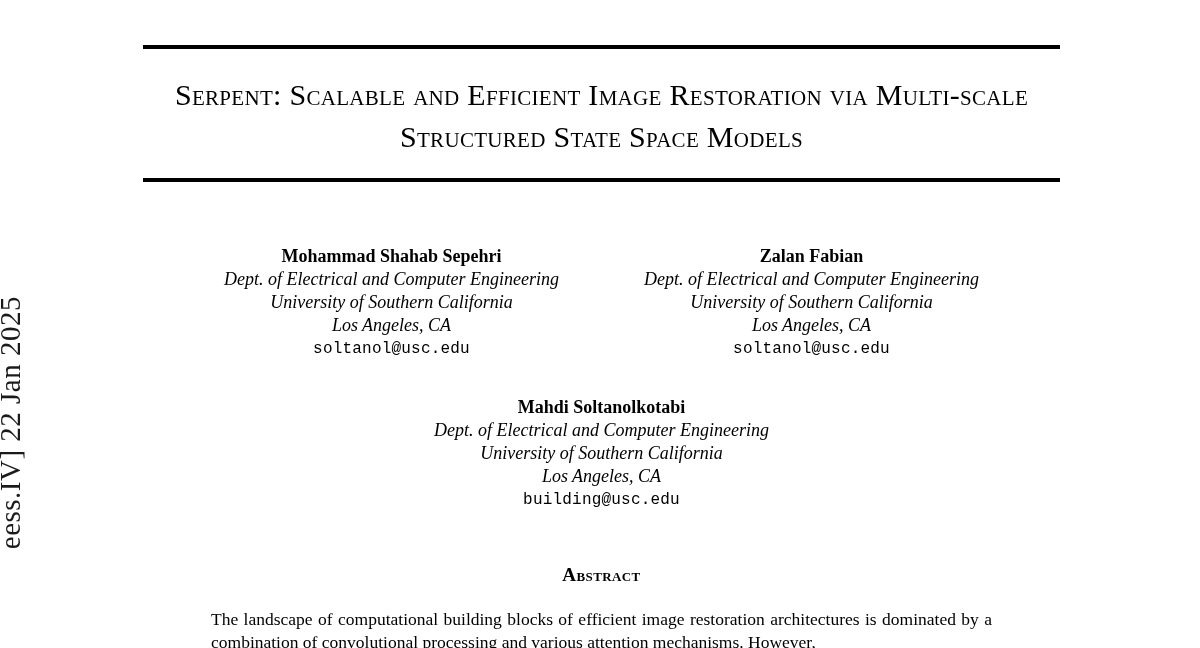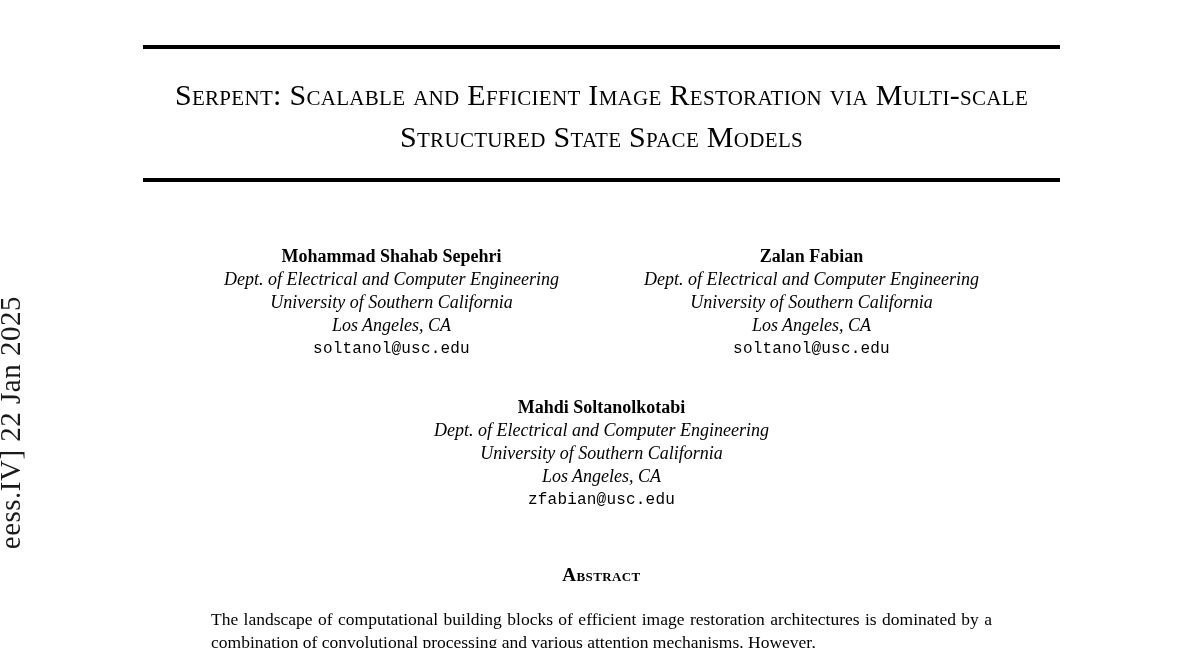--- a/index.html
+++ b/index.html
@@ -138,20 +138,20 @@
       <div class="author-line">Los Angeles, CA</div>
       <div class="author-email">soltanol@usc.edu</div>
     </div>
   </div>
 
   <div class="author-block single">
     <div class="author-name">Mahdi Soltanolkotabi</div>
     <div class="author-line">Dept. of Electrical and Computer Engineering</div>
     <div class="author-line">University of Southern California</div>
     <div class="author-line">Los Angeles, CA</div>
-    <div class="author-email">zfabian@usc.edu</div>
+    <div class="author-email">building@usc.edu</div>
   </div>
 
   <div class="abstract-heading">Abstract</div>
 
   <div class="abstract-body">The landscape of computational building blocks of efficient image restoration architectures is dominated by a combination of convolutional processing and various attention mechanisms. However,</div>
 
 </div>
 
 </body></html>

